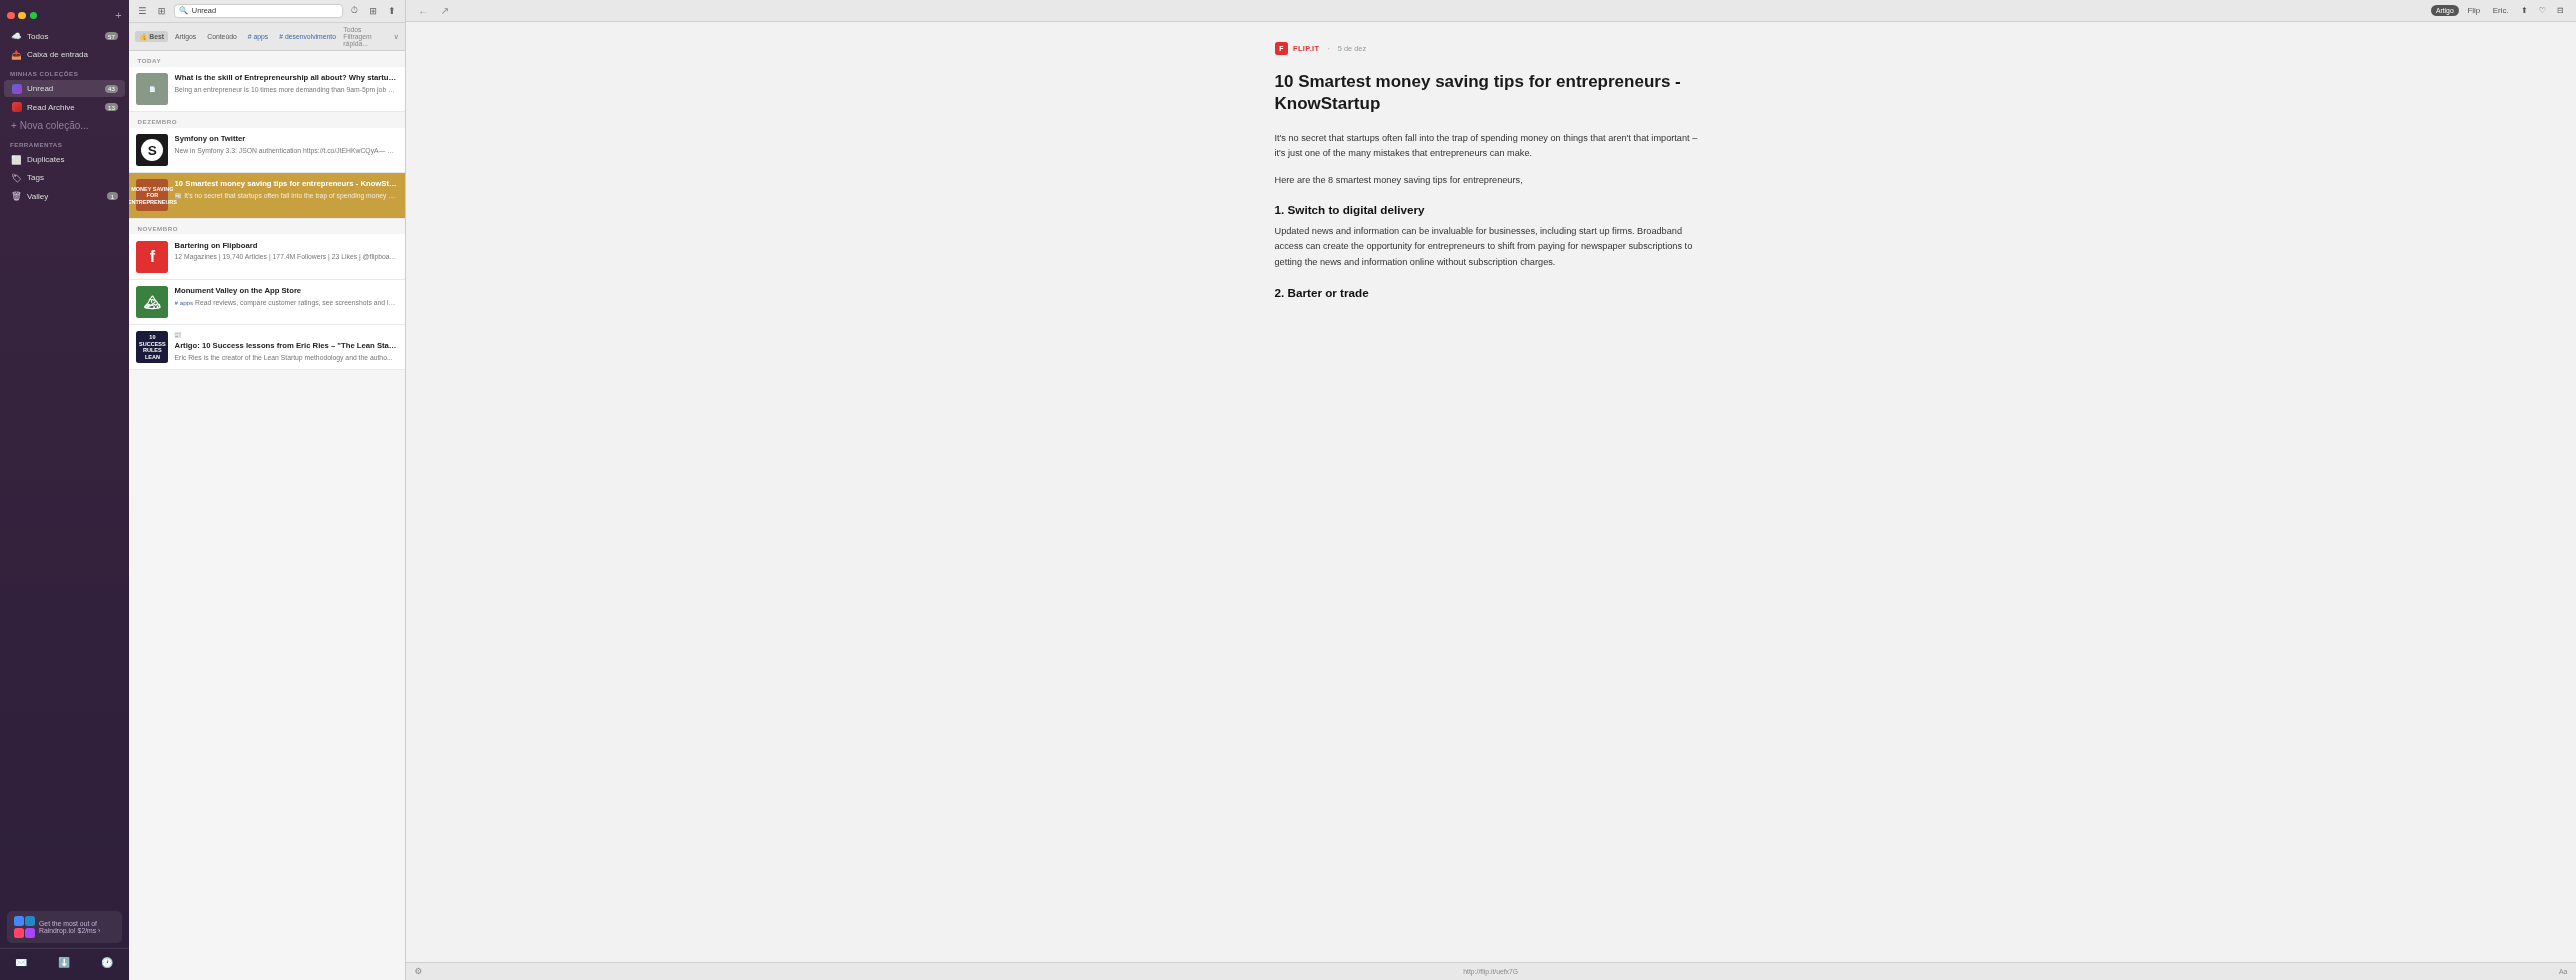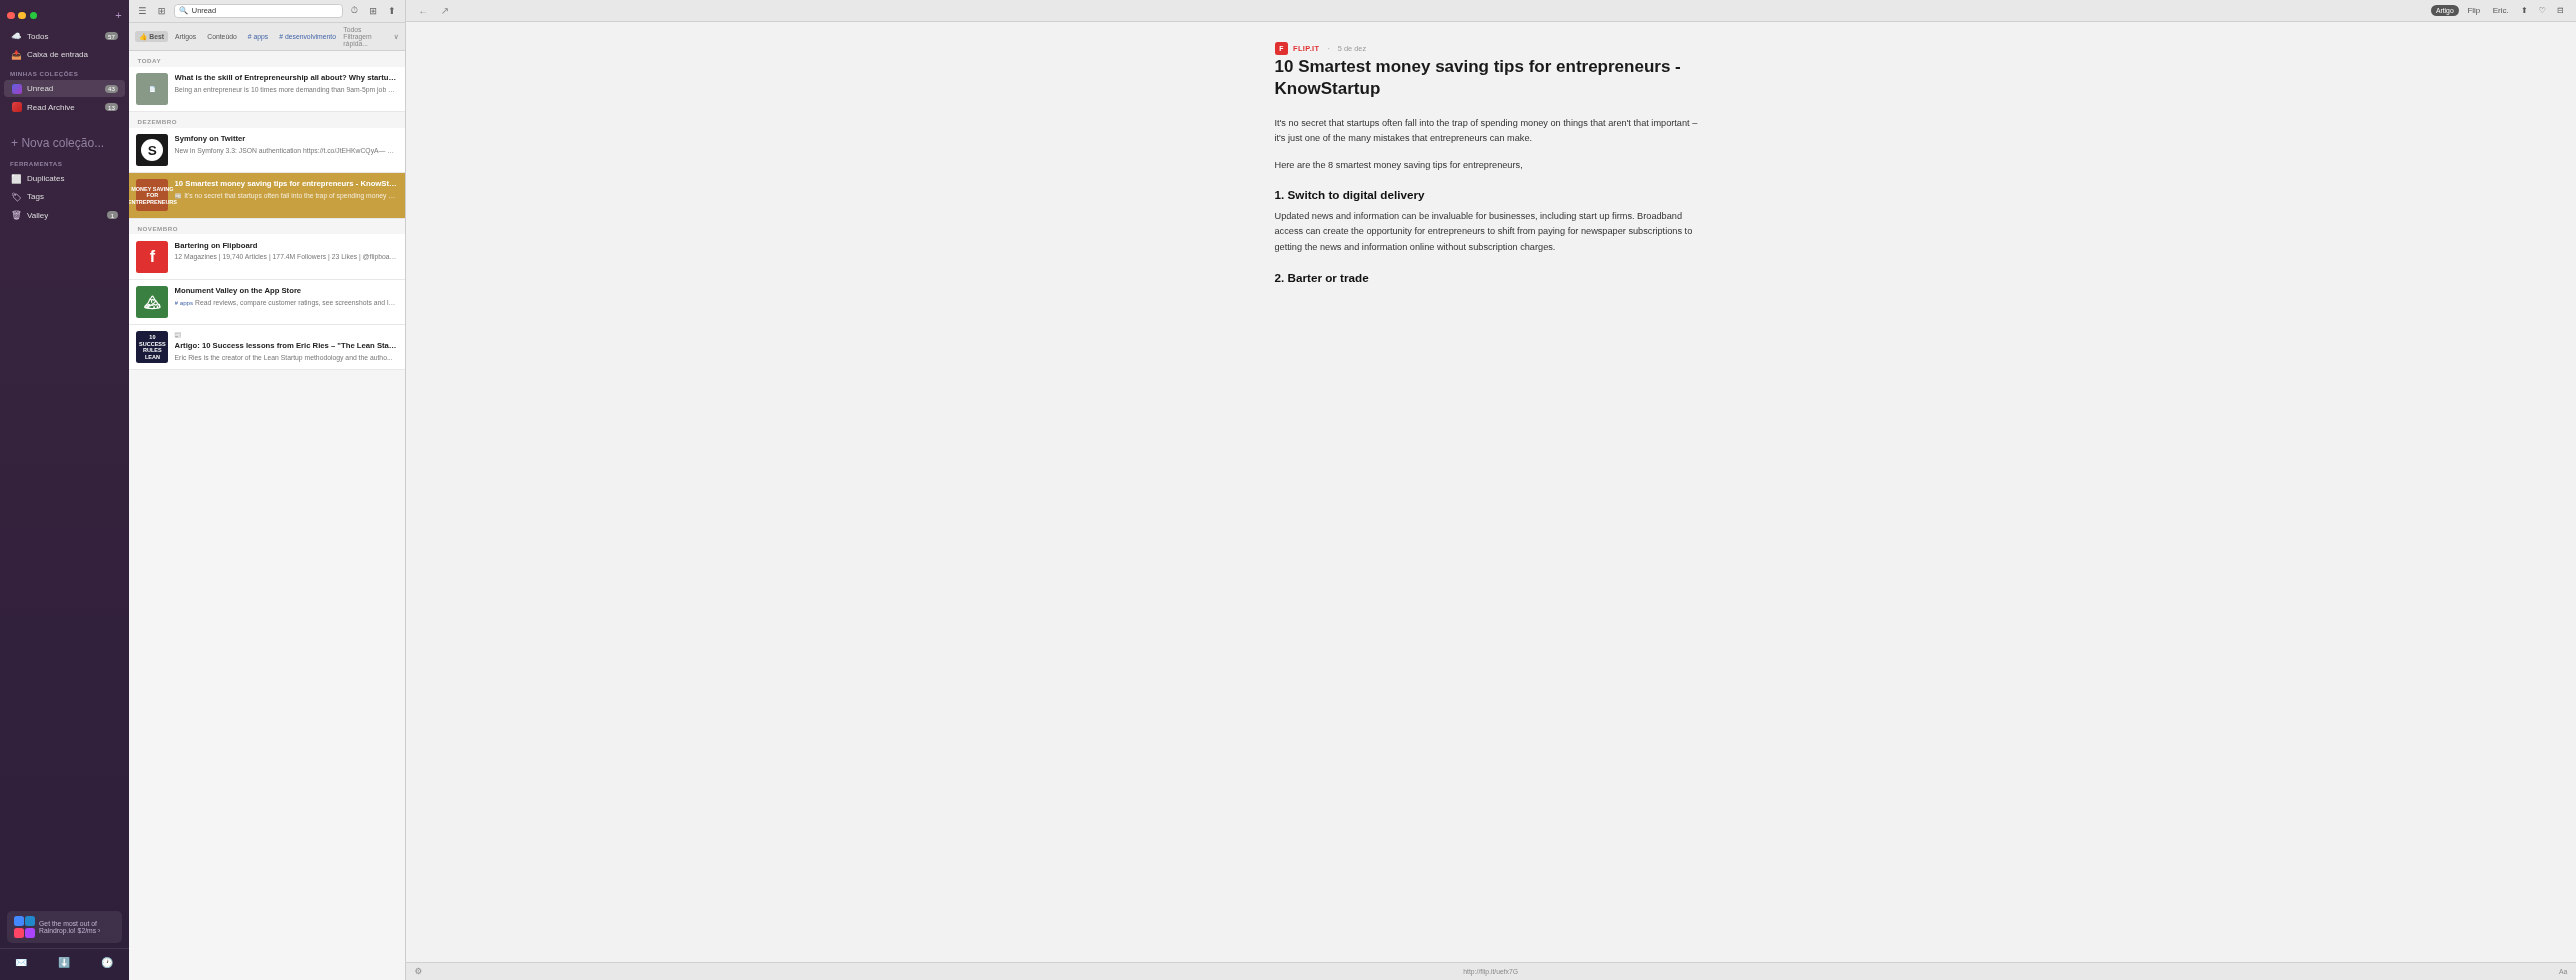--- a/index.html
+++ b/index.html
@@ -337,21 +337,21 @@
       padding: 20px 30px;
       max-width: 493px;
       margin: 0 auto;
       width: 100%;
     }
 
     .reader-source-row {
       display: flex;
       align-items: center;
       gap: 5px;
-      margin-bottom: 1px;
+      margin-bottom: 16px;
     }
     .reader-source-logo {
       width: 13.6px;
       height: 13.6px;
       border-radius: 2.5px;
       background: #e03030;
       display: flex;
       align-items: center;
       justify-content: center;
       color: #fff;
@@ -511,21 +511,21 @@
 
   <div class="sidebar-item">
     <div class="sidebar-item-icon">
       <div class="sidebar-collection-icon-archive"></div>
     </div>
     <span class="sidebar-item-label">Read Archive</span>
     <span class="sidebar-badge">13</span>
   </div>
 
   <div class="sidebar-item">
-    <span class="sidebar-item-label" style="color:#9080a0; font-size:12px;margin-top:16px;">+ Nova coleção...</span>
+    <span class="sidebar-item-label" style="color:#9080a0; font-size:10px;">+ Nova coleção...</span>
   </div>
 
   <div class="sidebar-section-label">Ferramentas</div>
 
   <div class="sidebar-item">
     <div class="sidebar-item-icon">⬜</div>
     <span class="sidebar-item-label">Duplicates</span>
   </div>
 
   <div class="sidebar-item">

